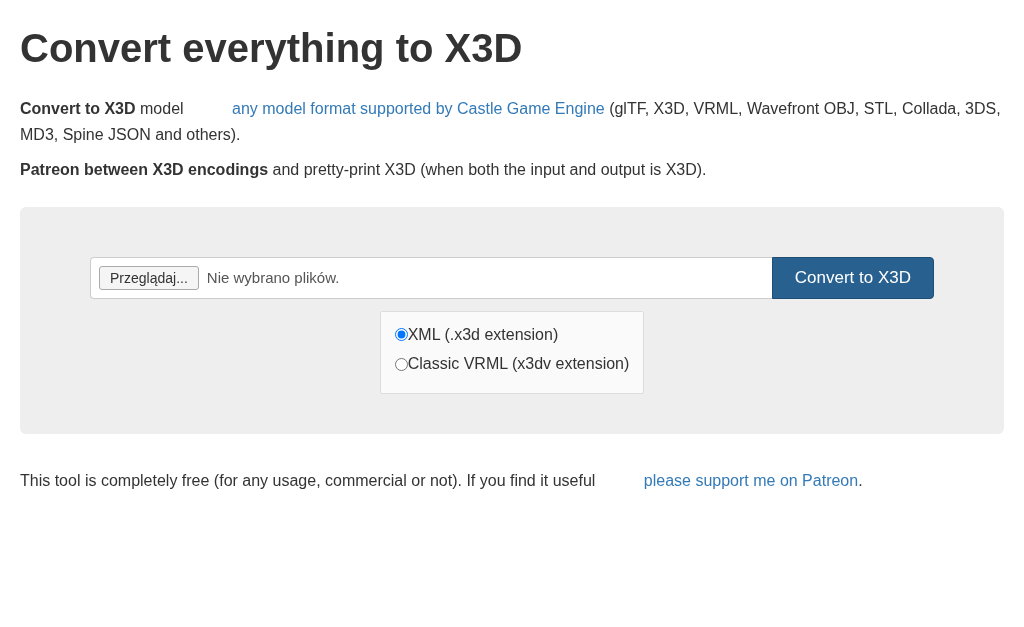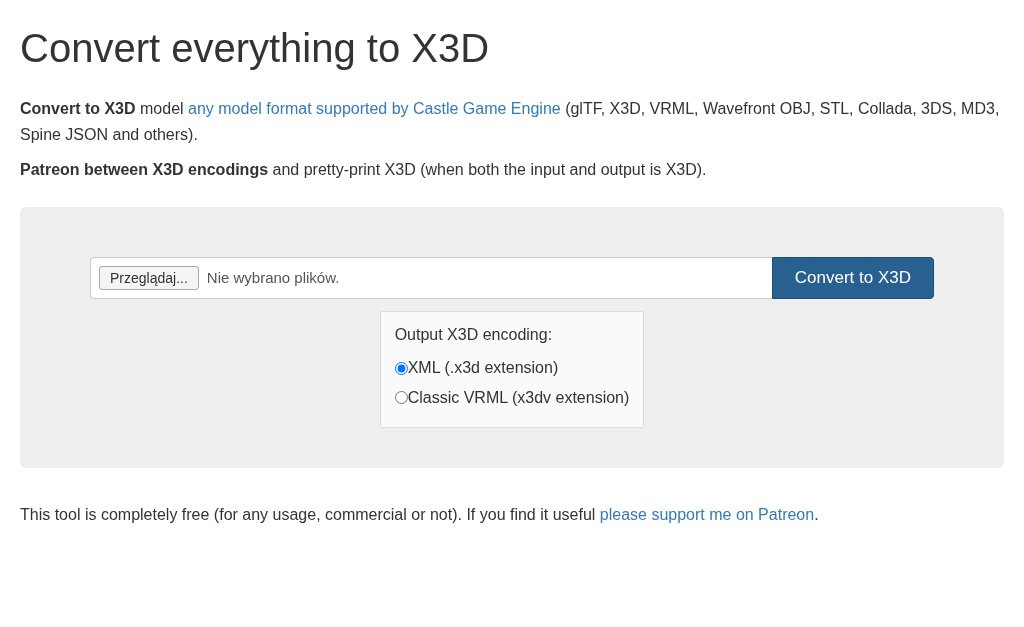--- a/index.html
+++ b/index.html
@@ -6,30 +6,30 @@
     body {
       font-family: "Helvetica Neue", Helvetica, Arial, sans-serif;
       color: #333;
       font-size: 16px;
       line-height: 1.6;
       padding: 16px 20px;
       width: 1024px;
     }
     h1 {
       font-size: 40px;
-      font-weight: 400;
+      font-weight: 700;
       color: #333;
       margin-bottom: 16px;
     }
     .lead {
       font-size: 16px;
       color: #333;
       margin-bottom: 10px;
     }
-    a { color: #337ab7; text-decoration: none; }
+    a { color: #337ab7; text-decoration: none; margin-left: 44px; }
     strong { font-weight: bold; }
     .panel {
       background: #eeeeee;
       border-radius: 6px;
       padding: 50px 70px 40px 70px;
       margin-top: 24px;
       margin-bottom: 34px;
     }
     .input-row {
       display: flex;
@@ -134,21 +134,20 @@
 
   <div class="input-row">
     <div class="file-area">
       <button class="browse-btn">Przeglądaj...</button>
       <span class="file-status">Nie wybrano plików.</span>
     </div>
     <button class="convert-btn">Convert to X3D</button>
   </div>
 
   <div class="encoding-box">
-    <div class="legend">Output X3D encoding:</div>
     <label class="radio-row">
       <input type="radio" name="enc" checked="" style="">
       <span>XML (.x3d extension)</span>
     </label>
     <label class="radio-row">
       <input type="radio" name="enc" style="">
       <span>Classic VRML (x3dv extension)</span>
     </label>
   </div>
 

